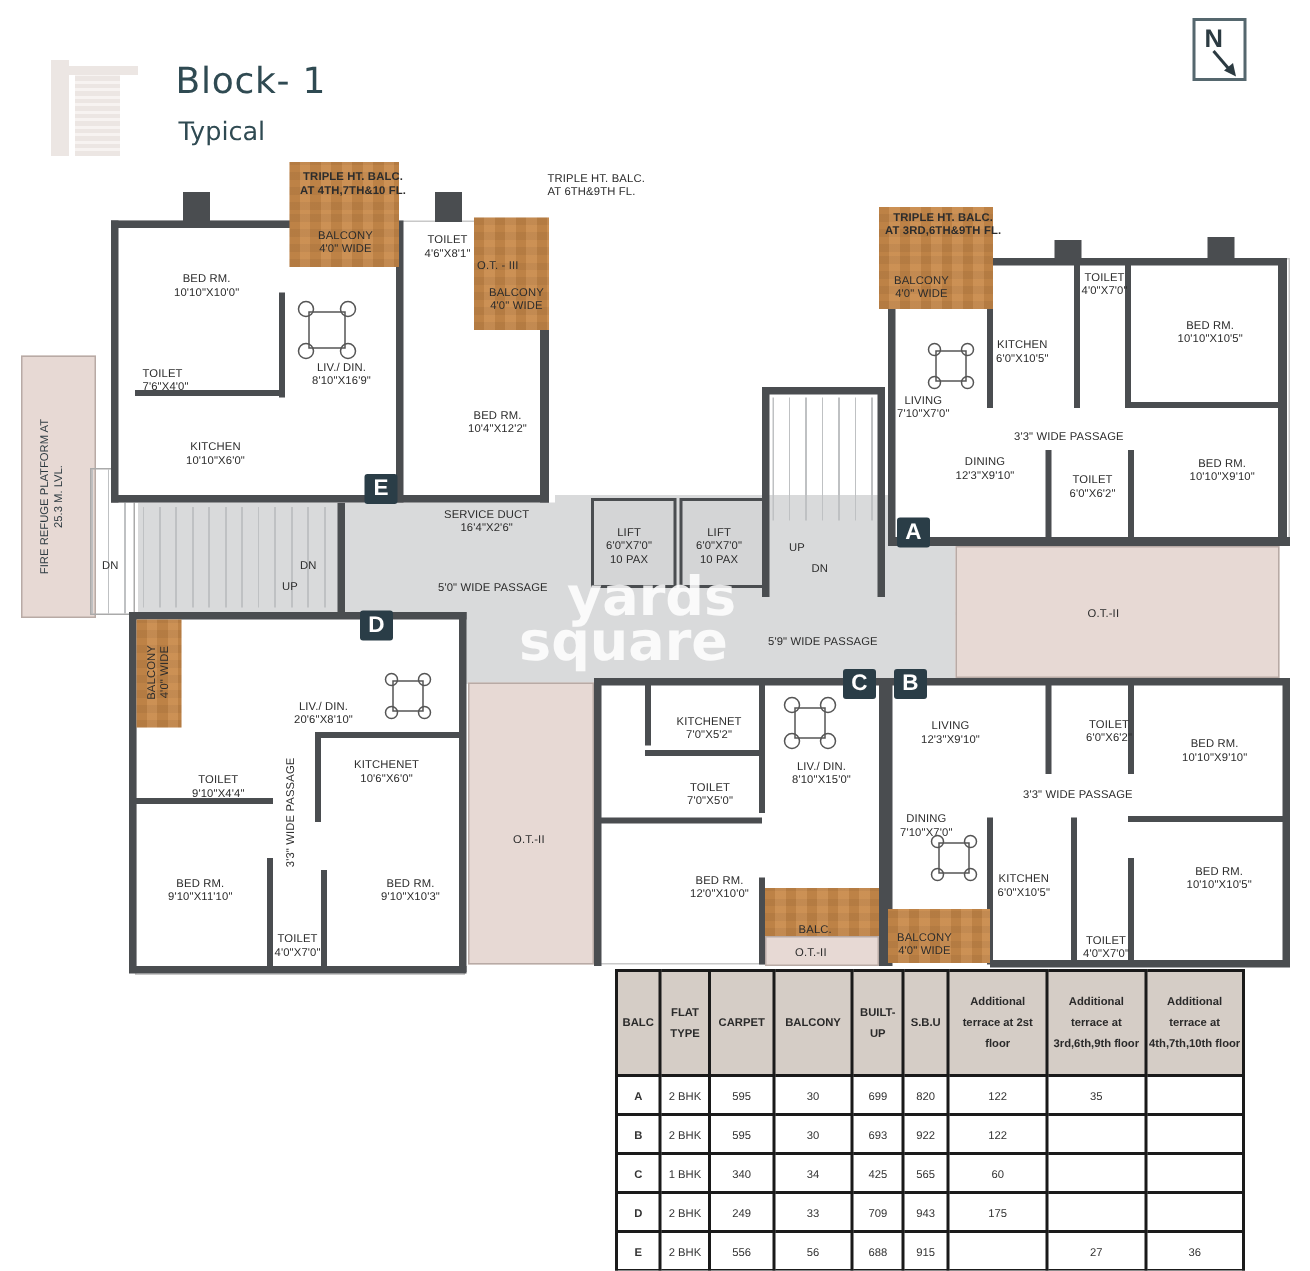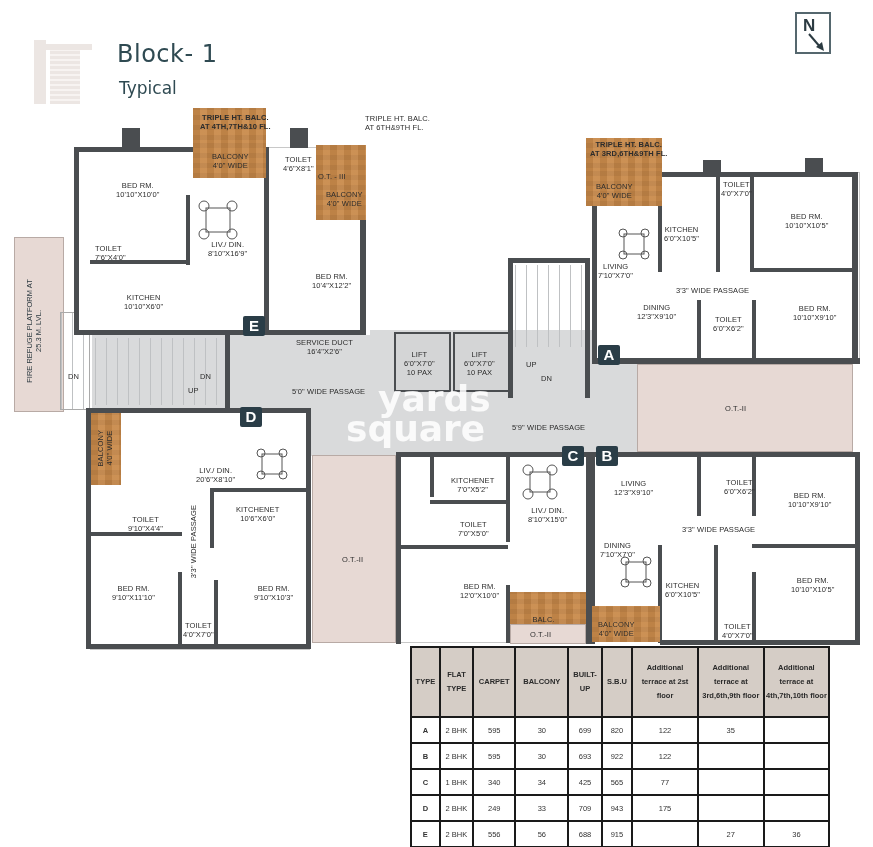--- a/index.html
+++ b/index.html
@@ -289,21 +289,21 @@
 
   <div class="watermark">
     <div style="padding-left:32px;">yards</div>
     <div>square</div>
   </div>
 </div>
 
 <table class="area">
   <thead>
     <tr>
-      <th style="width:26px">TYPE</th>
+      <th style="width:26px">BALC</th>
       <th style="width:32px">FLAT TYPE</th>
       <th style="width:40px">CARPET</th>
       <th style="width:52px">BALCONY</th>
       <th style="width:31px">BUILT-UP</th>
       <th style="width:28px">S.B.U</th>
       <th style="width:68px">Additional terrace at 2st floor</th>
       <th style="width:68px">Additional terrace at 3rd,6th,9th floor</th>
       <th style="width:66px">Additional terrace at 4th,7th,10th floor</th>
     </tr>
   </thead>
@@ -330,21 +330,21 @@
       <td></td>
       <td></td>
     </tr>
     <tr>
       <td class="type">C</td>
       <td>1 BHK</td>
       <td>340</td>
       <td>34</td>
       <td>425</td>
       <td>565</td>
-      <td>77</td>
+      <td>60</td>
       <td></td>
       <td></td>
     </tr>
     <tr>
       <td class="type">D</td>
       <td>2 BHK</td>
       <td>249</td>
       <td>33</td>
       <td>709</td>
       <td>943</td>

